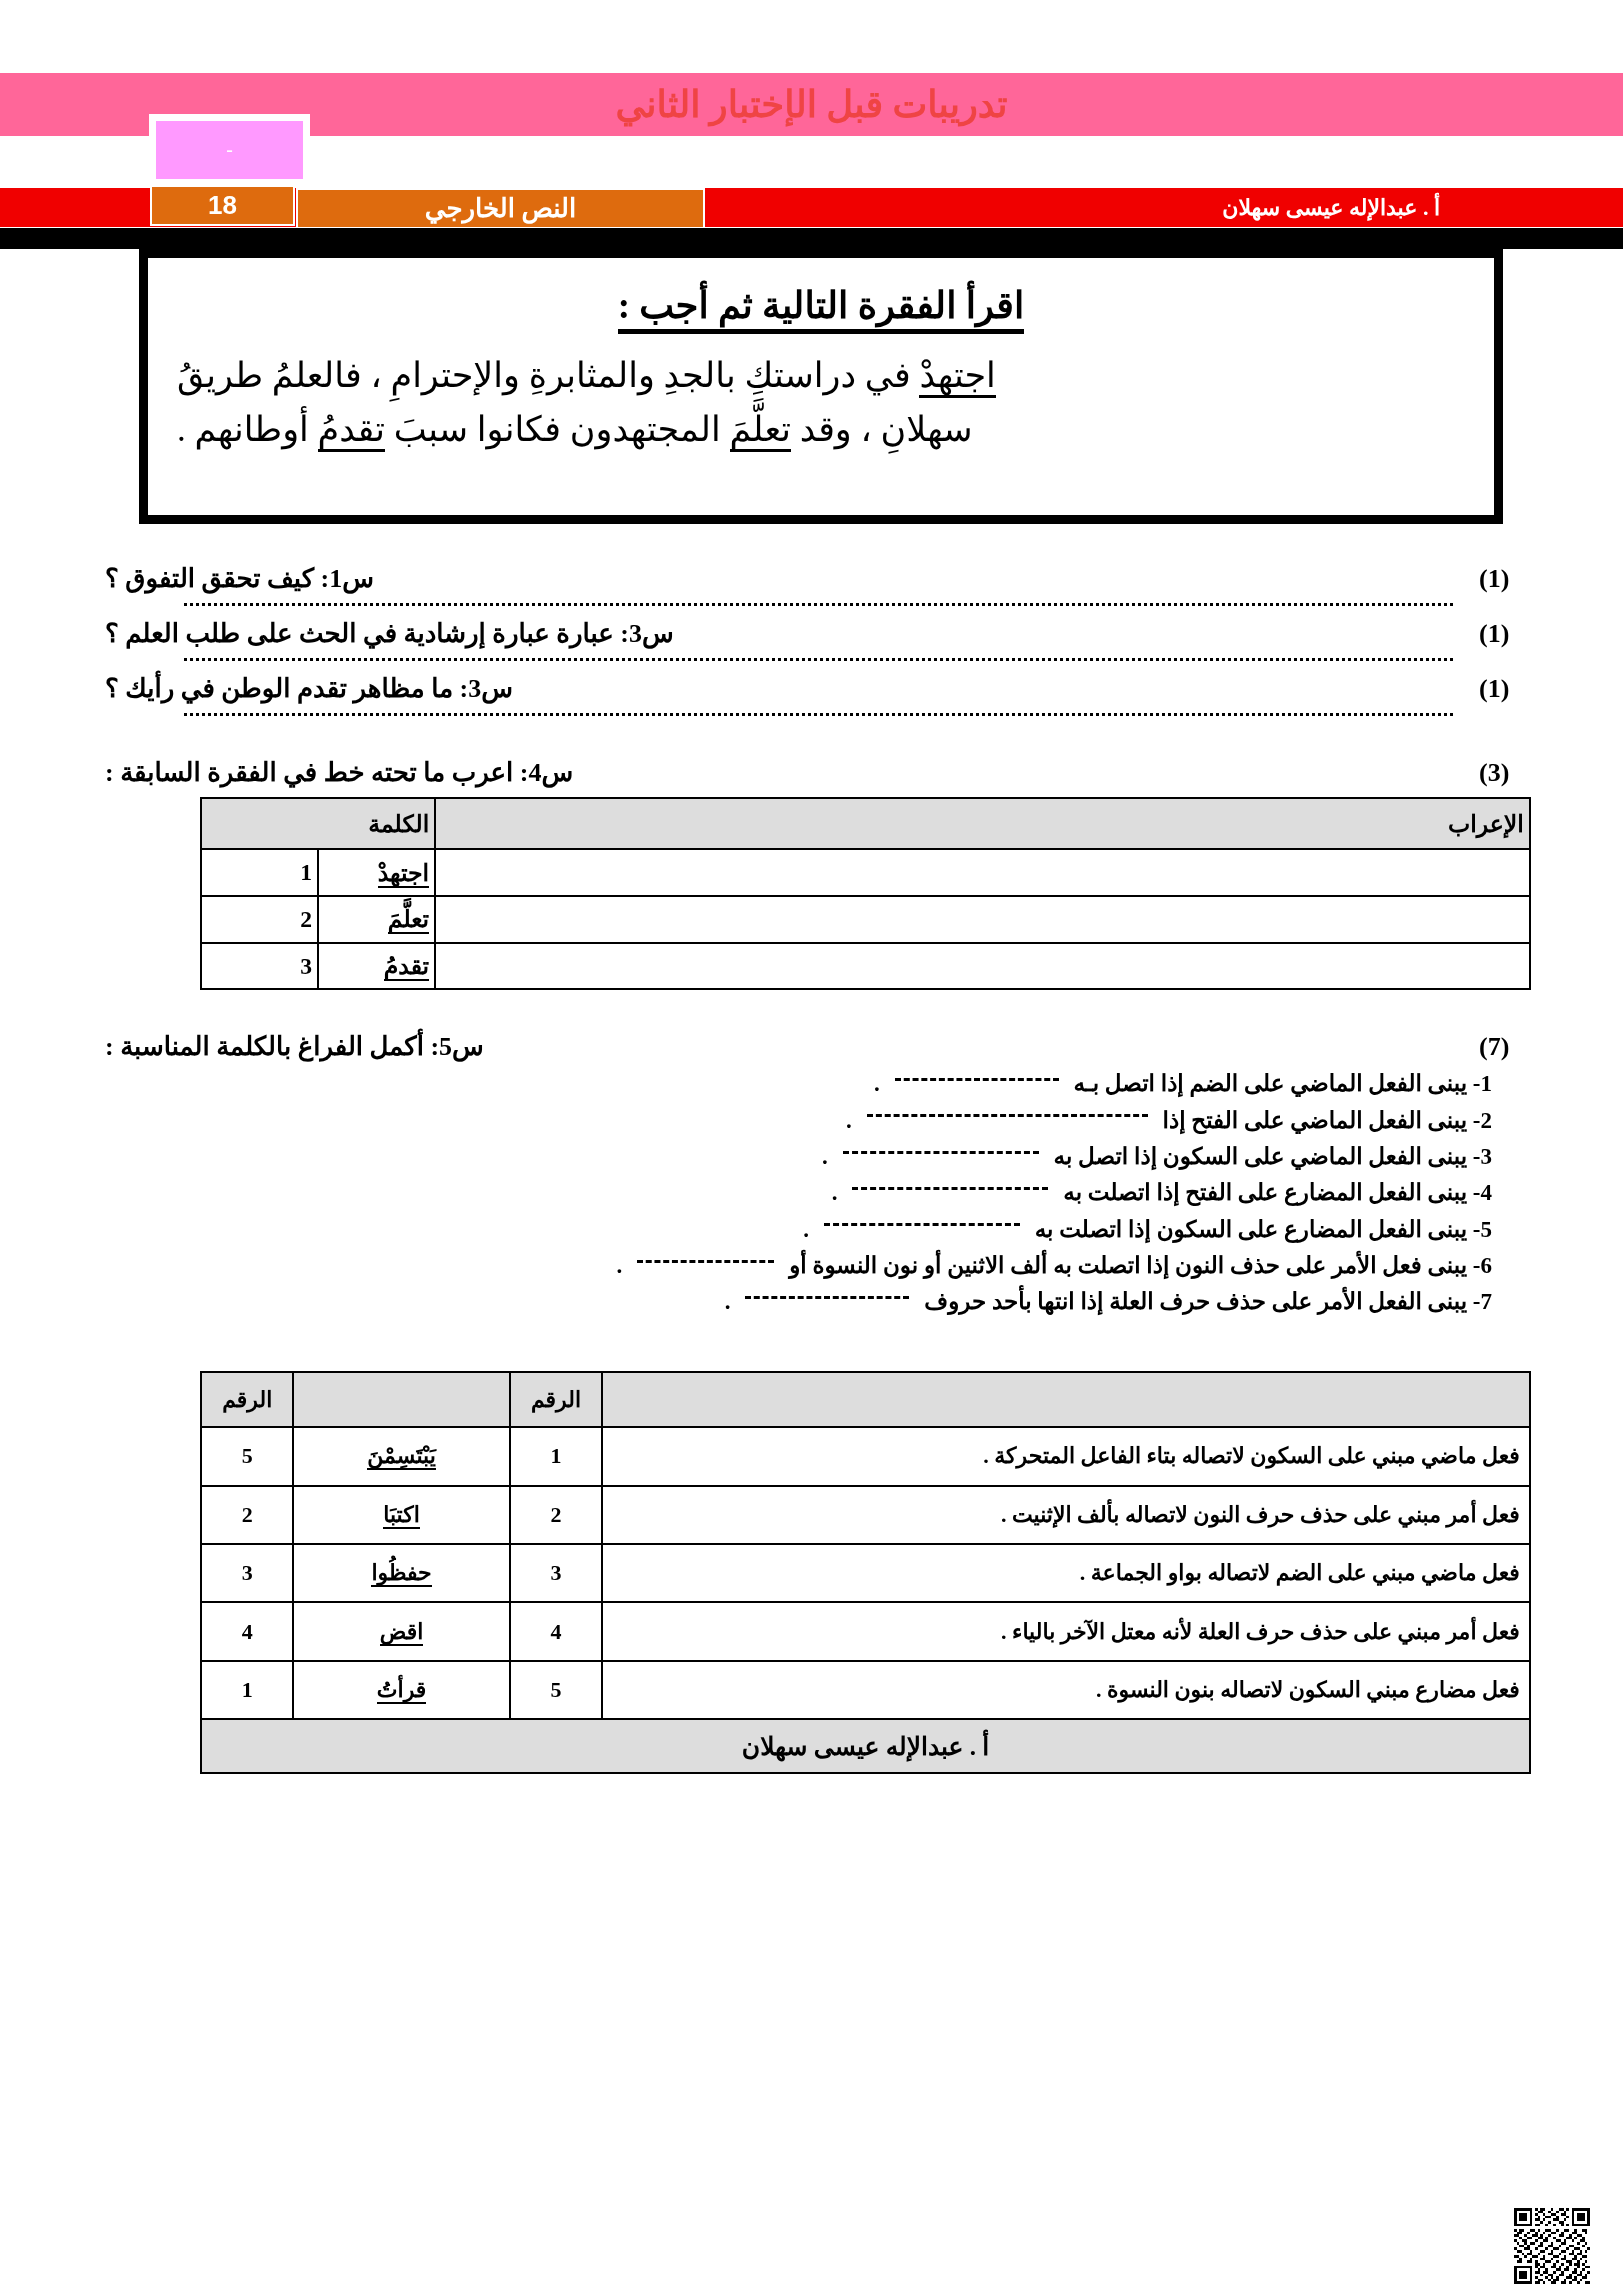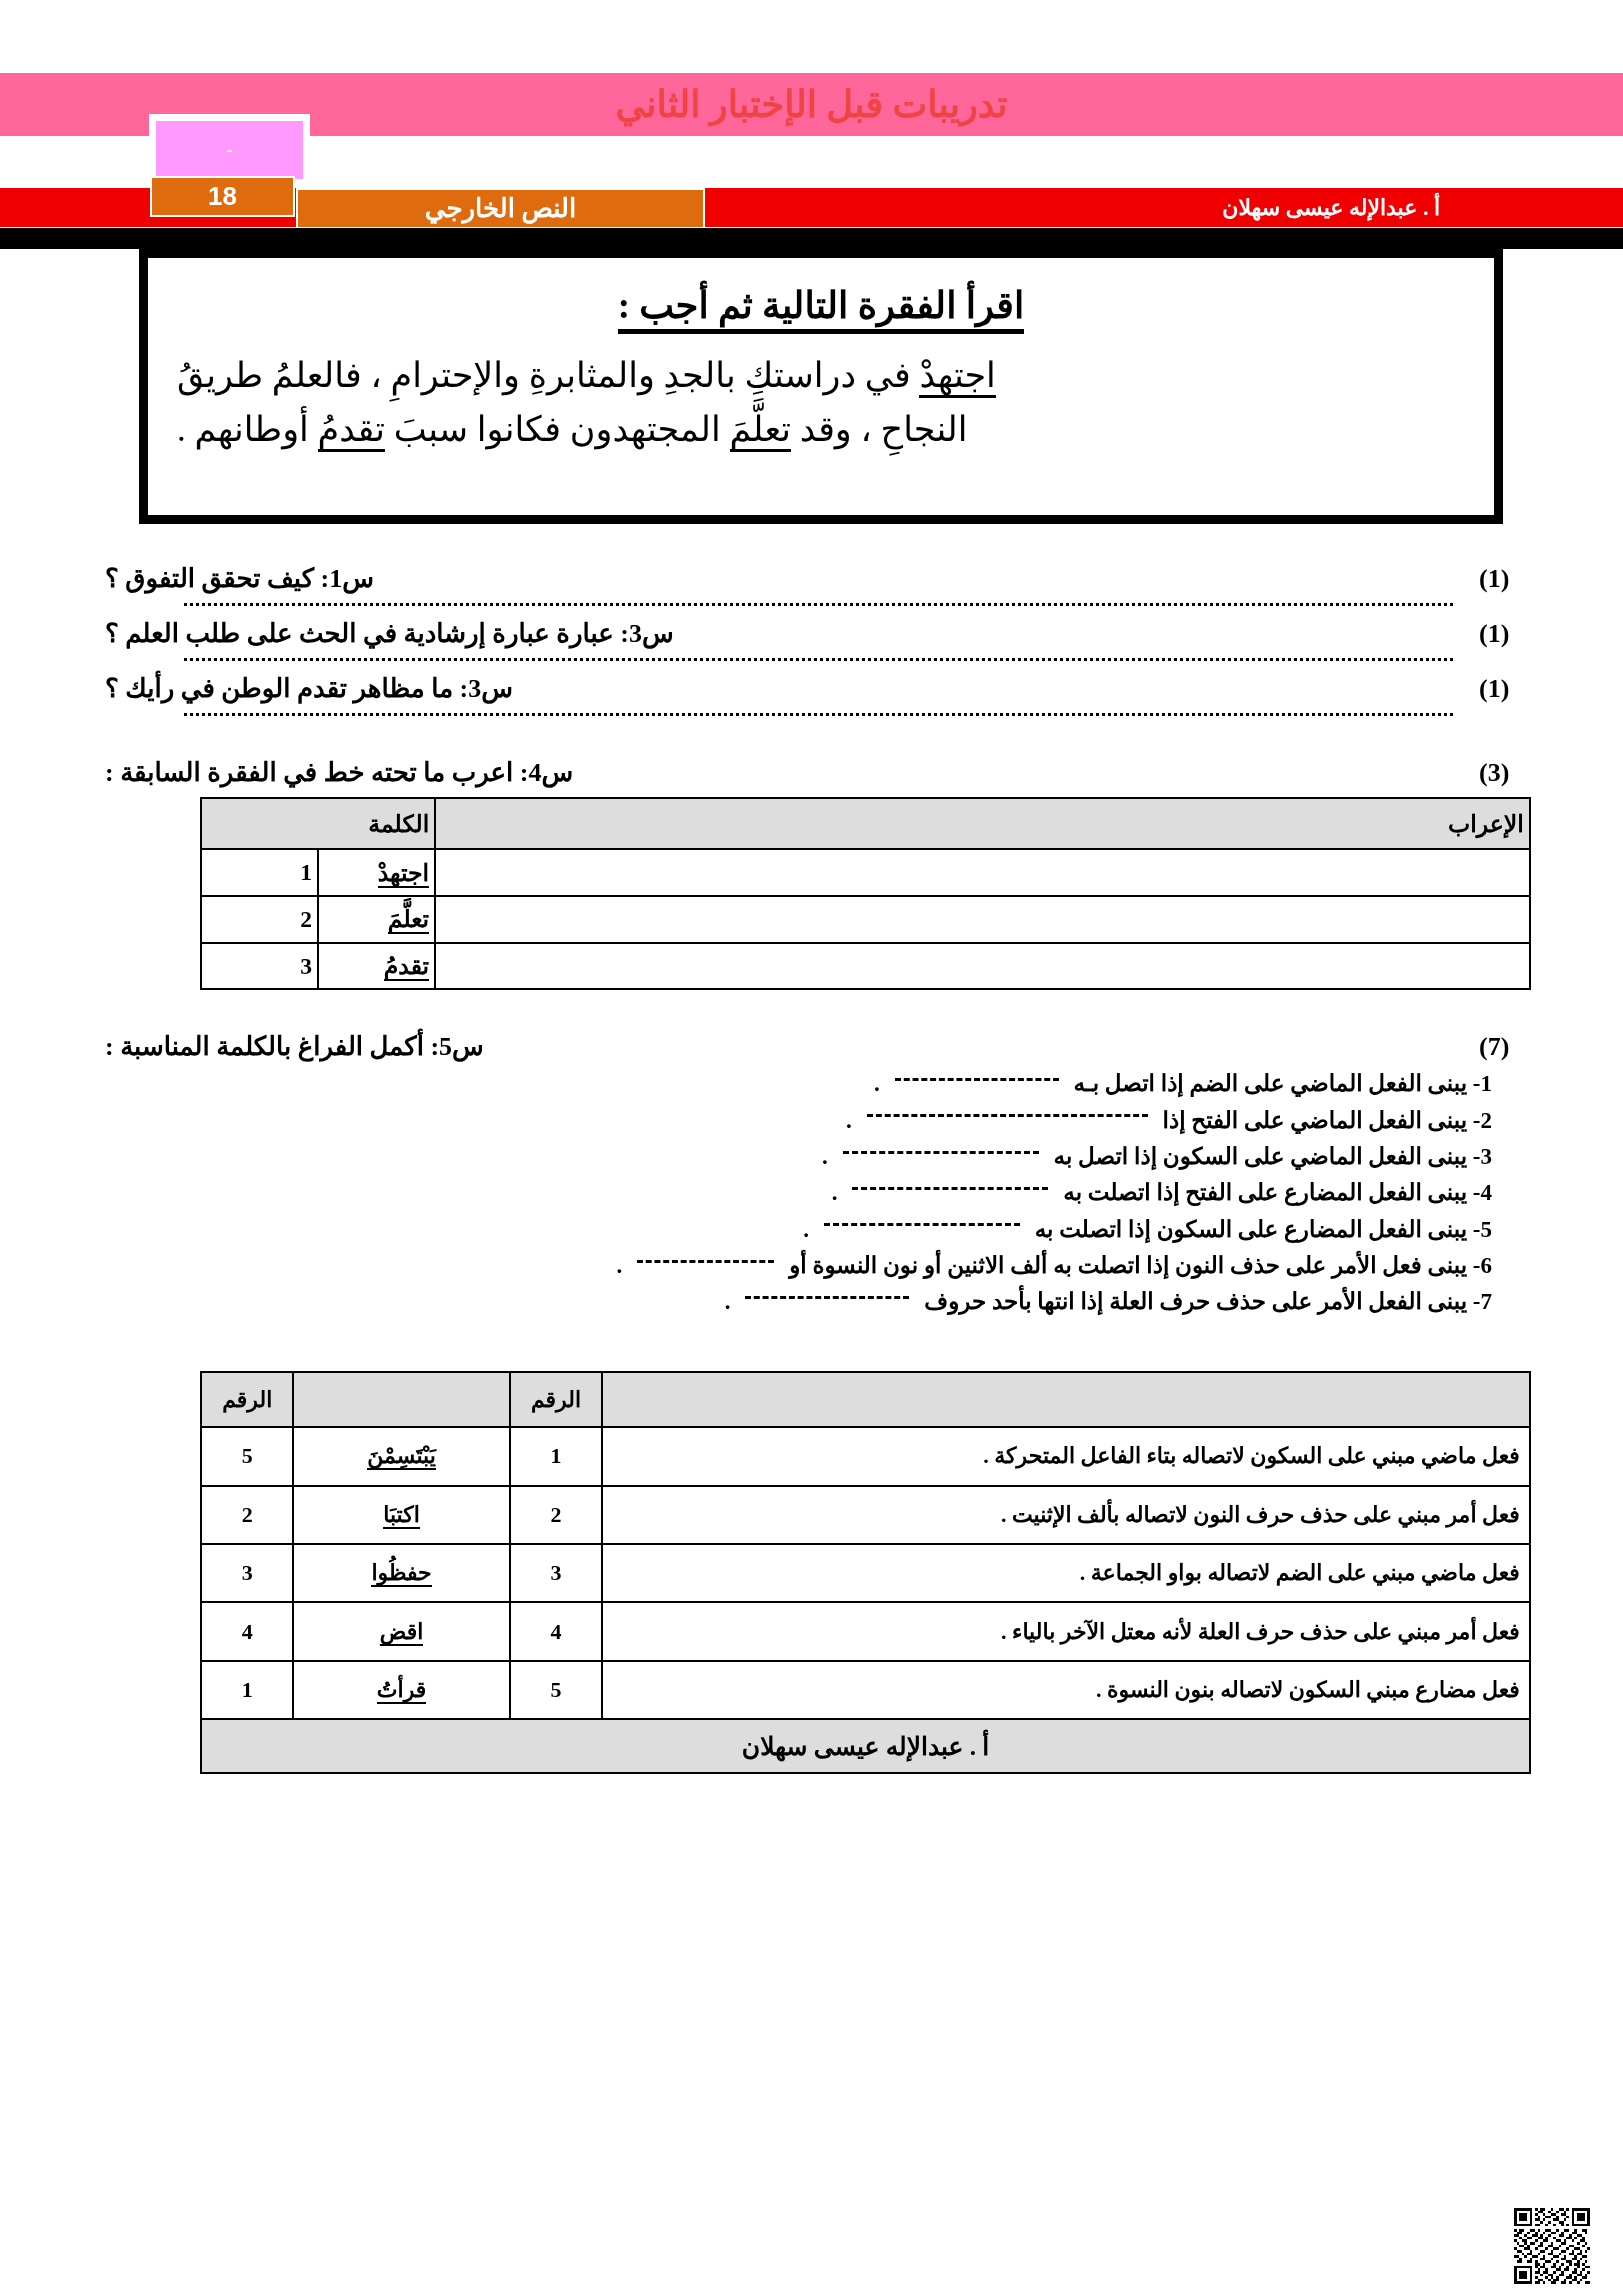--- a/index.html
+++ b/index.html
@@ -76,21 +76,21 @@
     justify-content: flex-start;
     padding-right: 183px;
     box-sizing: border-box;
     color: #ffffff;
     font-size: 22px;
     font-weight: bold;
     white-space: nowrap;
   }
   .orange-num {
     position: absolute;
-    top: 176px;
+    top: 185px;
     left: 150px;
     width: 145px;
     height: 41px;
     background: #de6b0e;
     border: 2.6px solid #ffffff;
     box-sizing: border-box;
     display: flex;
     align-items: center;
     justify-content: center;
     color: #ffffff;
@@ -286,21 +286,21 @@
 <div class="orange-num">18</div>
 <div class="orange-label">النص الخارجي</div>
 <div class="black-strip"></div>
 
 <div class="passage-box">
   <div class="passage-heading">
     <span>اقرأ الفقرة التالية ثم أجب :</span>
   </div>
   <div class="passage-body">
     <span class="u">اجتهدْ</span><span> في دراستكِ بالجدِ والمثابرةِ والإحترامِ ، فالعلمُ طريقُ</span><br>
-    <span>النجاحِ ، وقد </span><span class="u">تعلَّمَ</span><span> المجتهدون فكانوا سببَ </span><span class="u">تقدمُ</span><span> أوطانهم .</span>
+    <span>سهلانِ ، وقد </span><span class="u">تعلَّمَ</span><span> المجتهدون فكانوا سببَ </span><span class="u">تقدمُ</span><span> أوطانهم .</span>
   </div>
 </div>
 
 <div class="content">
 
   <div class="qrow">
     <div class="qtext">س1: كيف تحقق التفوق   ؟</div>
     <div class="qmark">(1)</div>
   </div>
   <div class="dotline"></div>

